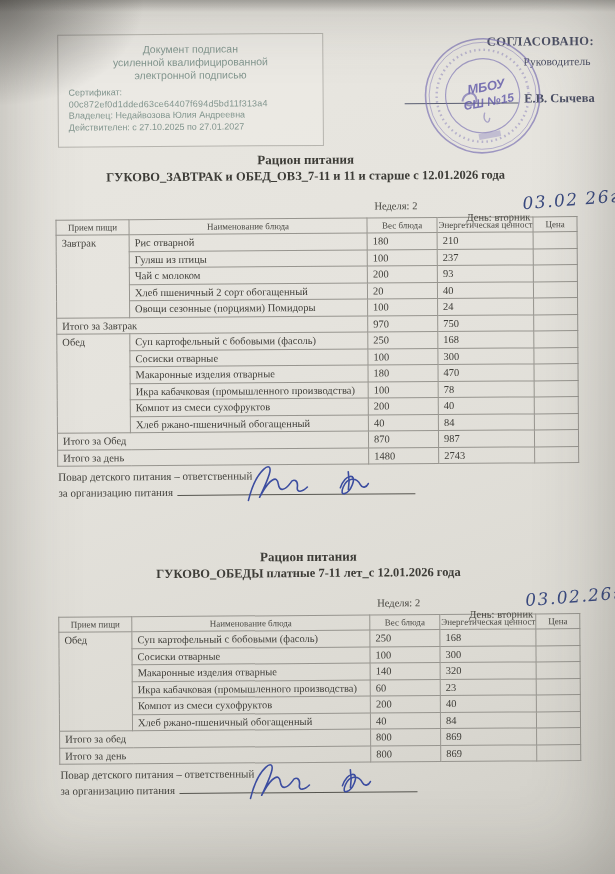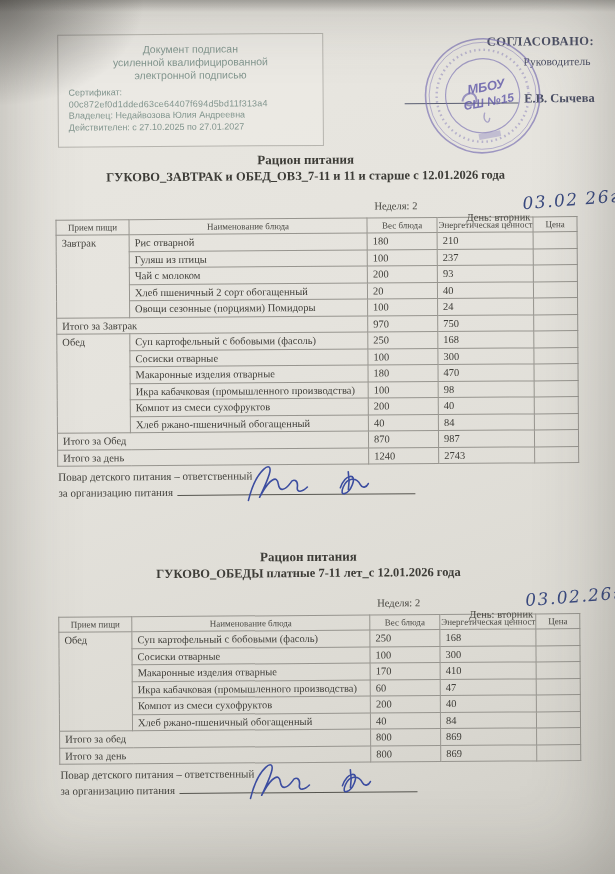--- a/index.html
+++ b/index.html
@@ -207,21 +207,21 @@
             </tr>
             <tr>
               <td class="dish-cell">Макаронные изделия отварные</td>
               <td class="num-cell">180</td>
               <td class="num-cell">470</td>
               <td class="num-cell"></td>
             </tr>
             <tr>
               <td class="dish-cell">Икра кабачковая (промышленного производства)</td>
               <td class="num-cell">100</td>
-              <td class="num-cell">98</td>
+              <td class="num-cell">78</td>
               <td class="num-cell"></td>
             </tr>
             <tr>
               <td class="dish-cell">Компот из смеси сухофруктов</td>
               <td class="num-cell">200</td>
               <td class="num-cell">40</td>
               <td class="num-cell"></td>
             </tr>
             <tr>
               <td class="dish-cell">Хлеб ржано-пшеничный обогащенный</td>
@@ -230,21 +230,21 @@
               <td class="num-cell"></td>
             </tr>
             <tr>
               <td class="total-cell" colspan="2">Итого за Обед</td>
               <td class="num-cell">870</td>
               <td class="num-cell">987</td>
               <td class="num-cell"></td>
             </tr>
             <tr>
               <td class="total-cell" colspan="2">Итого за день</td>
-              <td class="num-cell">1240</td>
+              <td class="num-cell">1480</td>
               <td class="num-cell">2743</td>
               <td class="num-cell"></td>
             </tr>
           </tbody>
         </table>
       <div class="footer">
         <div>Повар детского питания – ответственный</div>
         <div><span>за организацию питания</span><span class="uline"></span></div>
         <svg class="sig-svg" width="240" height="60" viewBox="0 0 240 60">
           <path class="ink" d="M12 46 C 20 14, 38 4, 33 20 C 29 33, 18 52, 26 38 C 33 26, 41 20, 42 30 C 43 38, 49 36, 54 29 C 57 24, 62 26, 61 33 C 60 39, 66 38, 71 33"></path>
@@ -288,28 +288,28 @@
               <td class="num-cell"></td>
             </tr>
             <tr>
               <td class="dish-cell">Сосиски отварные</td>
               <td class="num-cell">100</td>
               <td class="num-cell">300</td>
               <td class="num-cell"></td>
             </tr>
             <tr>
               <td class="dish-cell">Макаронные изделия отварные</td>
-              <td class="num-cell">170</td>
-              <td class="num-cell">410</td>
+              <td class="num-cell">140</td>
+              <td class="num-cell">320</td>
               <td class="num-cell"></td>
             </tr>
             <tr>
               <td class="dish-cell">Икра кабачковая (промышленного производства)</td>
               <td class="num-cell">60</td>
-              <td class="num-cell">47</td>
+              <td class="num-cell">23</td>
               <td class="num-cell"></td>
             </tr>
             <tr>
               <td class="dish-cell">Компот из смеси сухофруктов</td>
               <td class="num-cell">200</td>
               <td class="num-cell">40</td>
               <td class="num-cell"></td>
             </tr>
             <tr>
               <td class="dish-cell">Хлеб ржано-пшеничный обогащенный</td>

